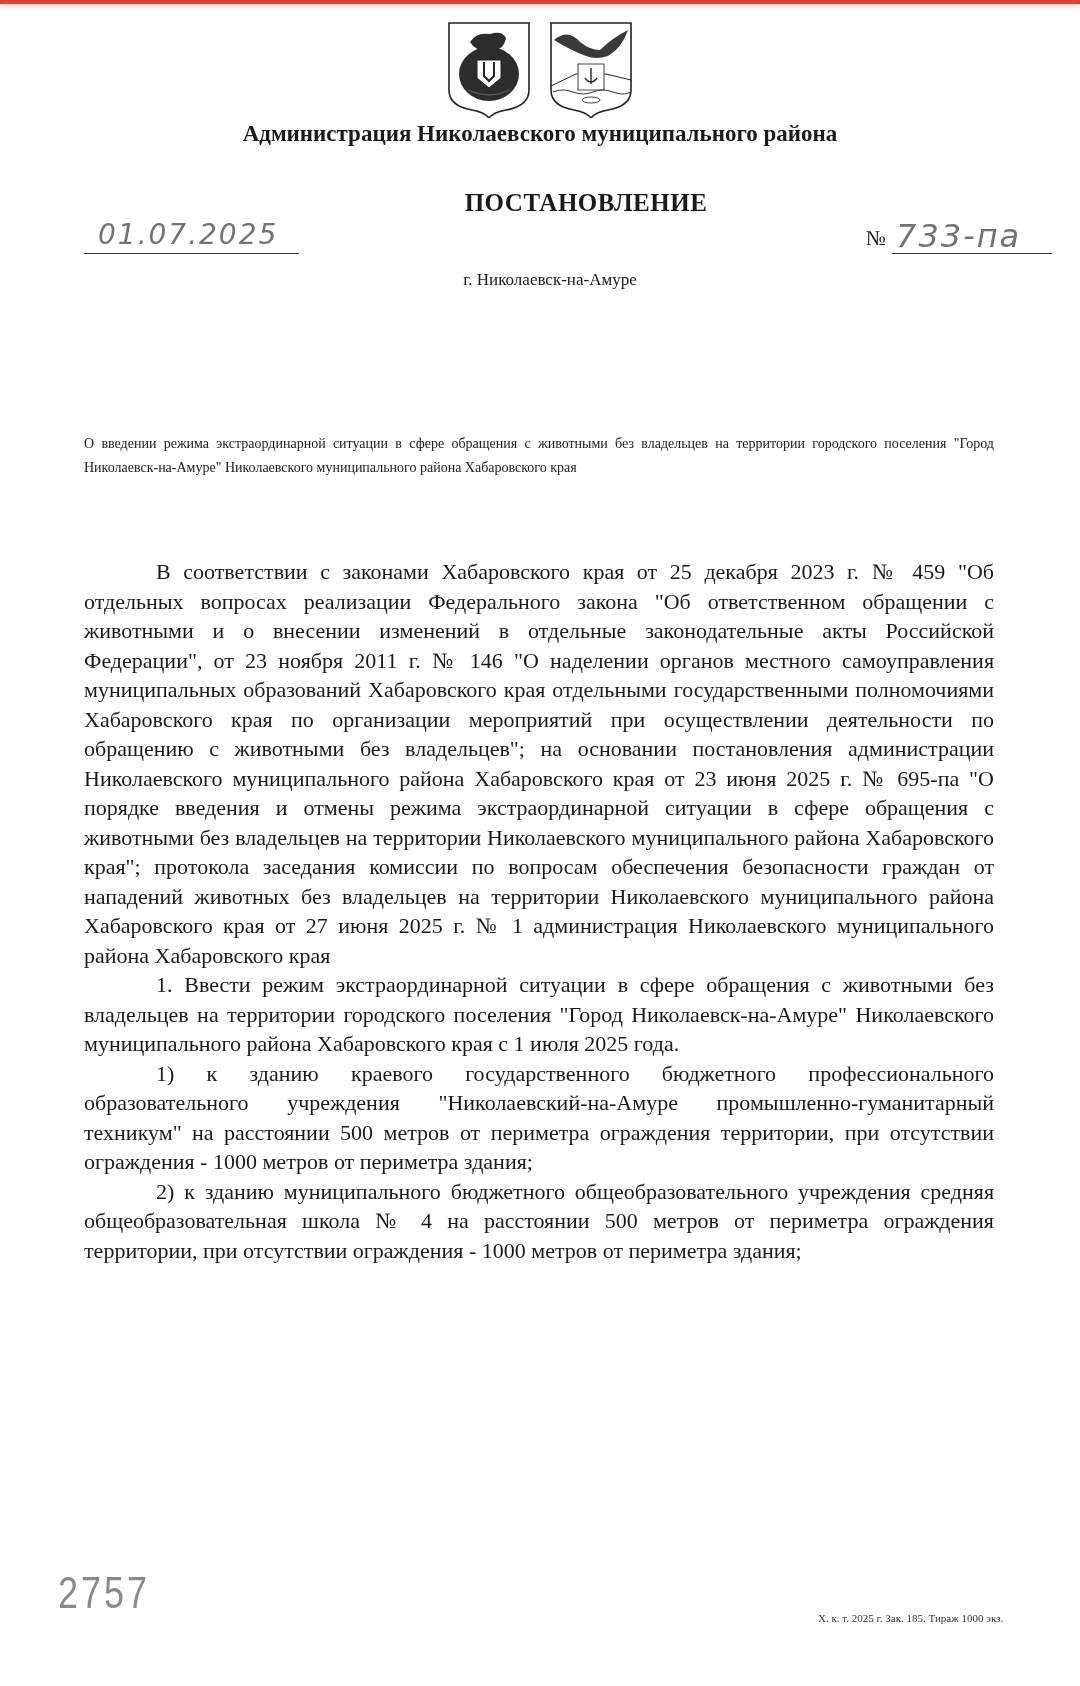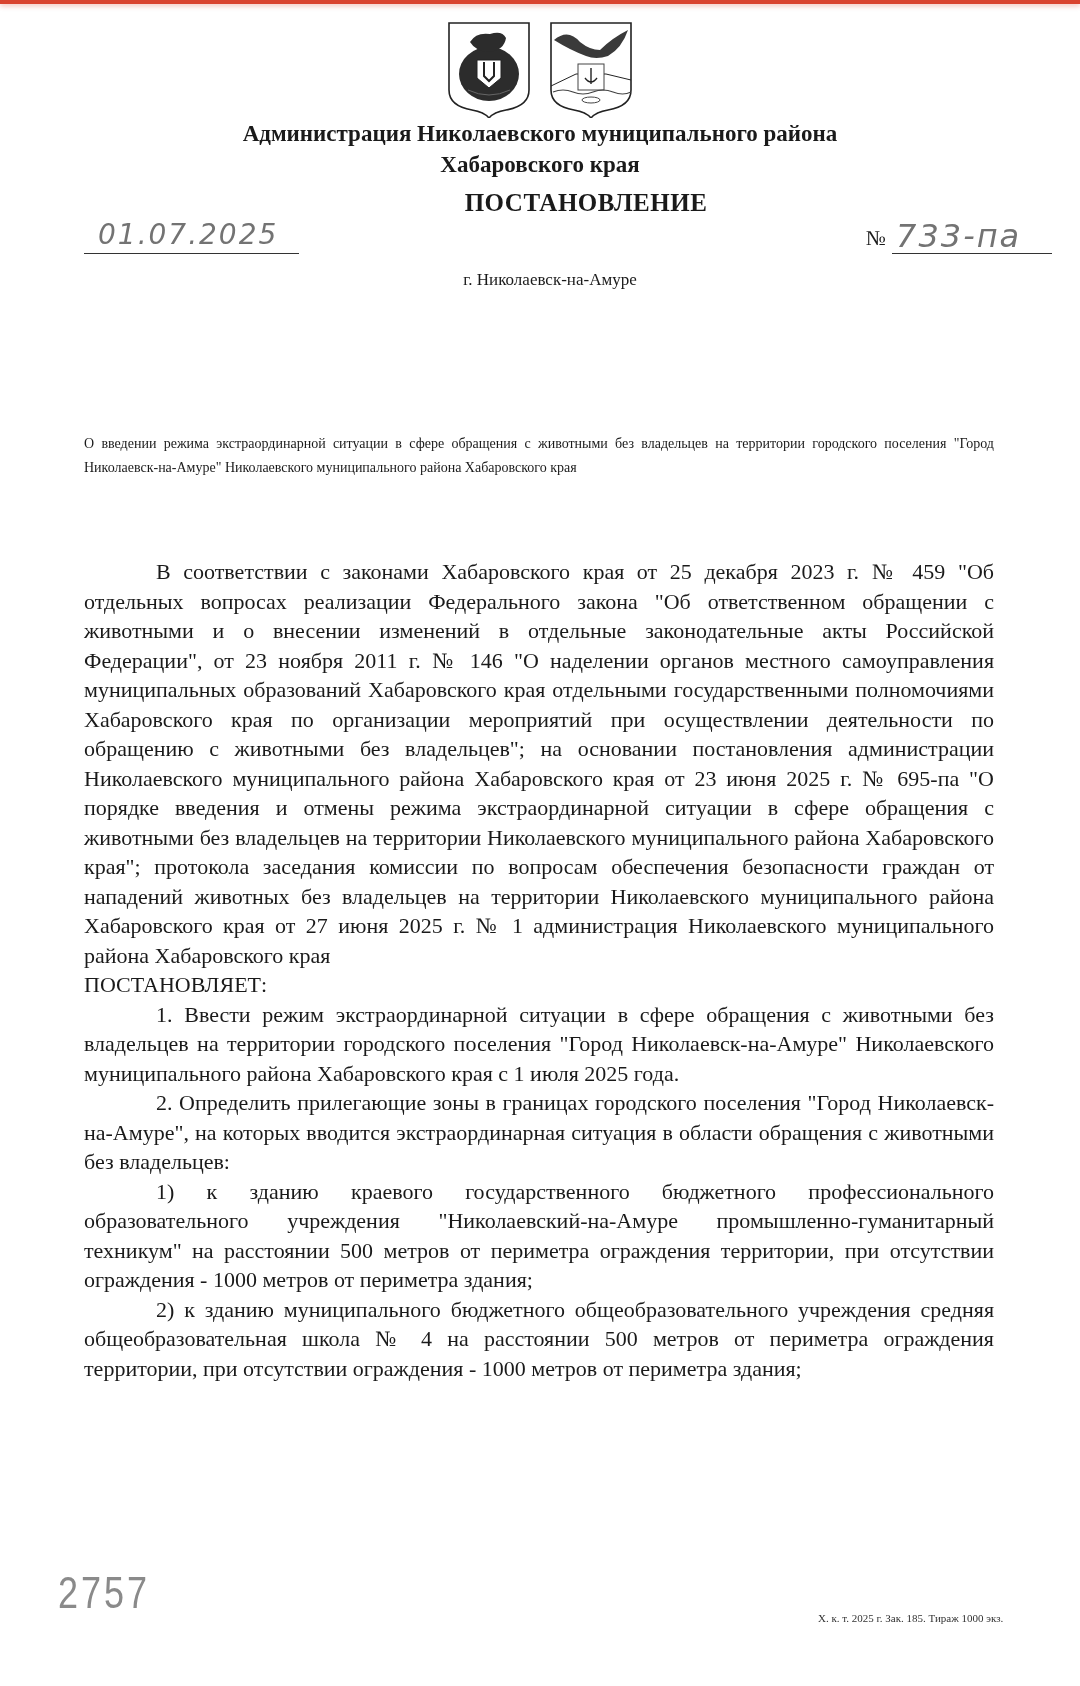--- a/index.html
+++ b/index.html
@@ -169,40 +169,37 @@
     <path d="M3 66 L28 54 L58 54 L83 60" fill="none" stroke="#222" stroke-width="1"></path>
     <rect x="30" y="44" width="26" height="26" fill="#fff" stroke="#444" stroke-width="1"></rect>
     <path d="M43 48 V64 M37 58 Q43 66 49 58" fill="none" stroke="#222" stroke-width="1.4"></path>
     <path d="M5 72 Q15 68 25 72 T45 72 T65 72 T83 72" fill="none" stroke="#444" stroke-width="1.2"></path>
     <ellipse cx="43" cy="80" rx="9" ry="3" fill="none" stroke="#444" stroke-width="1"></ellipse>
   </svg>
 </div>
 
 <div class="org">
   <div>Администрация Николаевского муниципального района</div>
-  <div>Хабаровского края</div>
 </div>
 
 <div class="doc-type">ПОСТАНОВЛЕНИЕ</div>
 
 <div class="date-field hand">01.07.2025</div>
 
 <div class="number-wrap">
   <span class="num-label">№</span>
   <span class="number-field hand">733-па</span>
 </div>
 
 <div class="city">г. Николаевск-на-Амуре</div>
 
 <div class="subject">О введении режима экстраординарной ситуации в сфере обращения с животными без владельцев на территории городского поселения "Город Николаевск-на-Амуре" Николаевского муниципального района Хабаровского края</div>
 
 <div class="body-text">
   <p class="indent">В соответствии с законами Хабаровского края от 25 декабря 2023 г. № 459 "Об отдельных вопросах реализации Федерального закона "Об ответственном обращении с животными и о внесении изменений в отдельные законодательные акты Российской Федерации", от 23 ноября 2011 г. № 146 "О наделении органов местного самоуправления муниципальных образований Хабаровского края отдельными государственными полномочиями Хабаровского края по организации мероприятий при осуществлении деятельности по обращению с животными без владельцев"; на основании постановления администрации Николаевского муниципального района Хабаровского края от 23 июня 2025 г. № 695-па "О порядке введения и отмены режима экстраординарной ситуации в сфере обращения с животными без владельцев на территории Николаевского муниципального района Хабаровского края"; протокола заседания комиссии  по вопросам обеспечения безопасности граждан от нападений животных без владельцев на территории Николаевского муниципального района Хабаровского края от 27 июня 2025 г. № 1 администрация Николаевского муниципального района Хабаровского края</p>
-  <p class="decree-word">ПОСТАНОВЛЯЕТ:</p>
   <p class="indent">1. Ввести режим экстраординарной ситуации в сфере обращения с животными без владельцев на территории городского поселения "Город Николаевск-на-Амуре" Николаевского муниципального района Хабаровского края с 1 июля 2025 года.</p>
-  <p class="indent">2. Определить прилегающие зоны в границах городского поселения "Город Николаевск-на-Амуре", на которых вводится экстраординарная ситуация в области обращения с животными без владельцев:</p>
   <p class="indent">1) к зданию краевого государственного бюджетного профессионального образовательного учреждения "Николаевский-на-Амуре промышленно-гуманитарный техникум" на расстоянии 500 метров от периметра ограждения территории,  при отсутствии ограждения - 1000 метров от периметра здания;</p>
   <p class="indent">2) к зданию муниципального бюджетного общеобразовательного учреждения средняя общеобразовательная школа № 4 на расстоянии 500 метров от периметра ограждения территории,  при отсутствии ограждения - 1000 метров от периметра здания;</p>
 </div>
 
 <div class="stamp-number">2757</div>
 
 <div class="print-info">Х. к. т. 2025 г. Зак. 185. Тираж 1000 экз.</div>
 
 </body></html>

